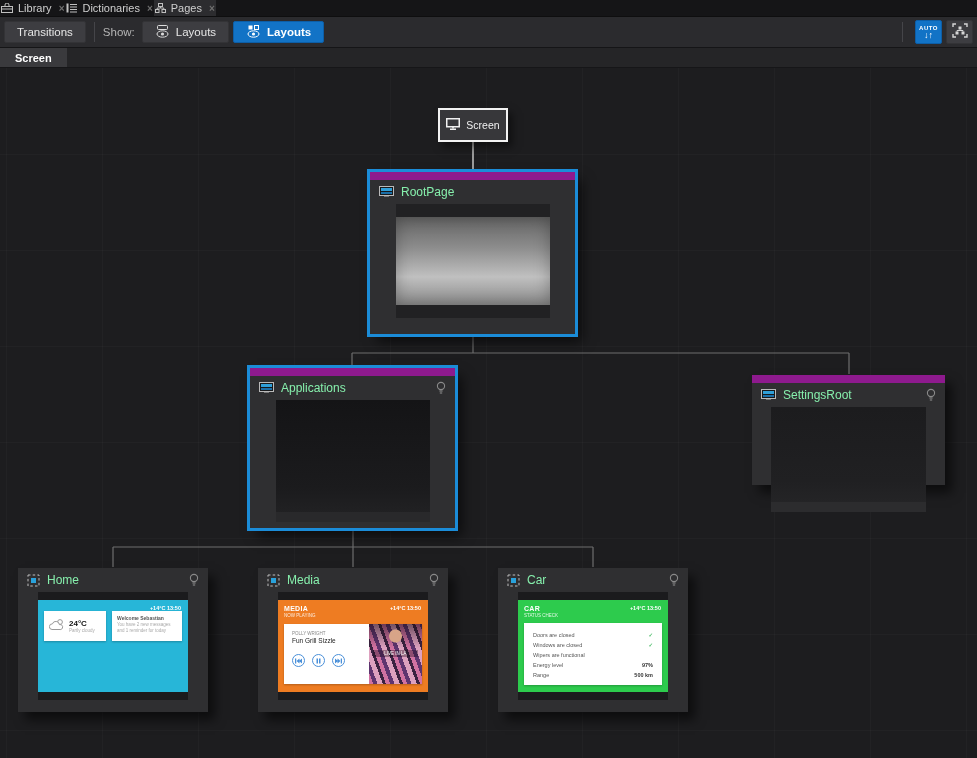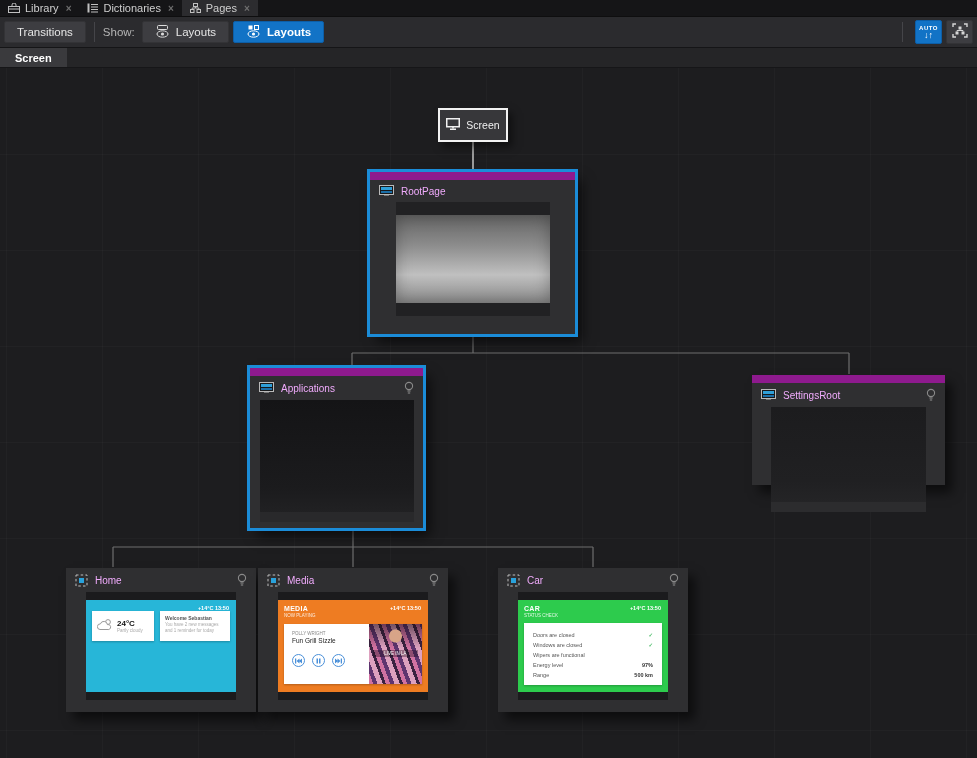--- a/index.html
+++ b/index.html
@@ -1,21 +1,21 @@
 <!DOCTYPE html>
 <html><head>
 <meta charset="utf-8">
 <style>
   * { margin:0; padding:0; box-sizing:border-box; }
   html,body { width:977px; height:758px; overflow:hidden; background:#1d1d1f;
               font-family:"Liberation Sans", sans-serif; -webkit-font-smoothing:antialiased; }
 
   
   .doc-tabbar { height:17px; background:#151517; display:flex; align-items:stretch; border-bottom:1px solid #0e0e0f; }
-  .doc-tab { display:flex; align-items:center; gap:5px; padding:0 8px; color:#cfcfcf; font-size:11px; cursor:default; }
+  .doc-tab { display:flex; align-items:center; gap:5px; padding:0 1px; color:#cfcfcf; font-size:11px; cursor:default; }
   .doc-tab.active { background:#2c2c2f; }
   .doc-tab .close { color:#6f6f6f; font-size:10px; font-weight:bold; margin-left:2px; }
   .doc-tab svg { display:block; }
 
   
   .toolbar { height:31px; background:#2b2b2e; display:flex; align-items:center; padding:0 4px; border-bottom:1px solid #151517; }
   .btn { height:22px; display:inline-flex; align-items:center; gap:6px; padding:0 12px;
          background:#3d3d41; color:#e6e6e6; font-size:11.5px; border-radius:2px; border:1px solid #333336; }
   .btn.blue { background:#1273c6; border-color:#0d5ea6; color:#fff; font-weight:bold; }
   .vsep { width:1px; height:20px; background:#454549; margin:0 8px; }
@@ -35,21 +35,21 @@
   .canvas { position:relative; width:977px; height:690px; background:#1d1d1f;
     background-image:
       linear-gradient(rgba(255,255,255,0.025) 1px, transparent 1px),
       linear-gradient(90deg, rgba(255,255,255,0.025) 1px, transparent 1px);
     background-size:96px 96px; background-position:6px -10px; }
   .wires { position:absolute; left:0; top:0; z-index:0; pointer-events:none; }
 
   .node { position:absolute; z-index:1; background:#2f2f31; box-shadow:7px 8px 10px rgba(0,0,0,0.55); }
   .node.selected { box-shadow:0 0 0 3px #1b8cd8, 7px 8px 12px rgba(0,0,0,0.6); }
   .strip { height:8px; background:#8e1a8e; }
-  .node-header { display:flex; align-items:center; gap:7px; padding:5px 9px; color:#f0abfc; font-size:10px; }
+  .node-header { display:flex; align-items:center; gap:7px; padding:5px 9px; color:#86efac; font-size:12px; }
   .node-header .bulb { margin-left:auto; }
   .node-header svg { display:block; flex:none; }
 
   
   .screen-node { position:absolute; z-index:1; left:438px; top:40px; width:70px; height:34px; background:#37373a;
                  border:2px solid #f2f2f2; display:flex; align-items:center; justify-content:center; gap:6px;
                  color:#f0f0f0; font-size:10.5px; box-shadow:4px 5px 8px rgba(0,0,0,.5); }
 
   
   .pv-col { width:154px; margin:0 auto; }
@@ -217,21 +217,21 @@
         </span>
       <span>RootPage</span>
     </div>
     <div class="pv-col">
       <div class="gray-bar"></div>
       <div class="root-shot"></div>
       <div class="gray-bar"></div>
     </div>
   </div>
 
-  <div class="node selected" style="left:250px; top:300px; width:173px; height:160px;">
+  <div class="node selected" style="left:250px; top:300px; width:205px; height:160px;">
     <div class="strip"></div>
     <div class="node-header">
       <span>
           <svg width="15" height="12" viewBox="0 0 15 12">
             <rect x="0.5" y="0.5" width="14" height="9" fill="#17191b" stroke="#b9b9b9"></rect>
             <rect x="2" y="2" width="11" height="3" fill="#2f9fd8"></rect>
             <rect x="2" y="6" width="11" height="2" fill="#1b6fa8"></rect>
             <line x1="5" y1="10" x2="10" y2="10" stroke="#b9b9b9"></line>
           </svg>
         </span>
@@ -267,21 +267,21 @@
             <line x1="3.4" y1="10" x2="6.6" y2="10" stroke="#8a8a8a" stroke-width="1.1"></line>
             <line x1="3.8" y1="12" x2="6.2" y2="12" stroke="#8a8a8a" stroke-width="1.1"></line>
           </svg>
         </span>
     </div>
     <div class="dark-shot" style="height:105px; width:155px; background:linear-gradient(180deg,#1c1c1e 0%, #202022 70%, #262628 100%);">
         <div class="foot" style="background:#2c2c2e"></div>
       </div>
   </div>
 
-  <div class="node" style="left:18px; top:500px; width:190px; height:144px;margin-left:48px;">
+  <div class="node" style="left:18px; top:500px; width:190px; height:144px;">
     <div class="node-header">
       <span>
           <svg width="13" height="13" viewBox="0 0 13 13">
             <rect x="1" y="1" width="11" height="11" fill="none" stroke="#c0c0c0" stroke-dasharray="2.5 2.2"></rect>
             <rect x="4" y="4" width="5" height="5" fill="#2aa3dc"></rect>
           </svg>
         </span>
       <span>Home</span>
       <span class="bulb">
           <svg width="10" height="14" viewBox="0 0 10 14">

